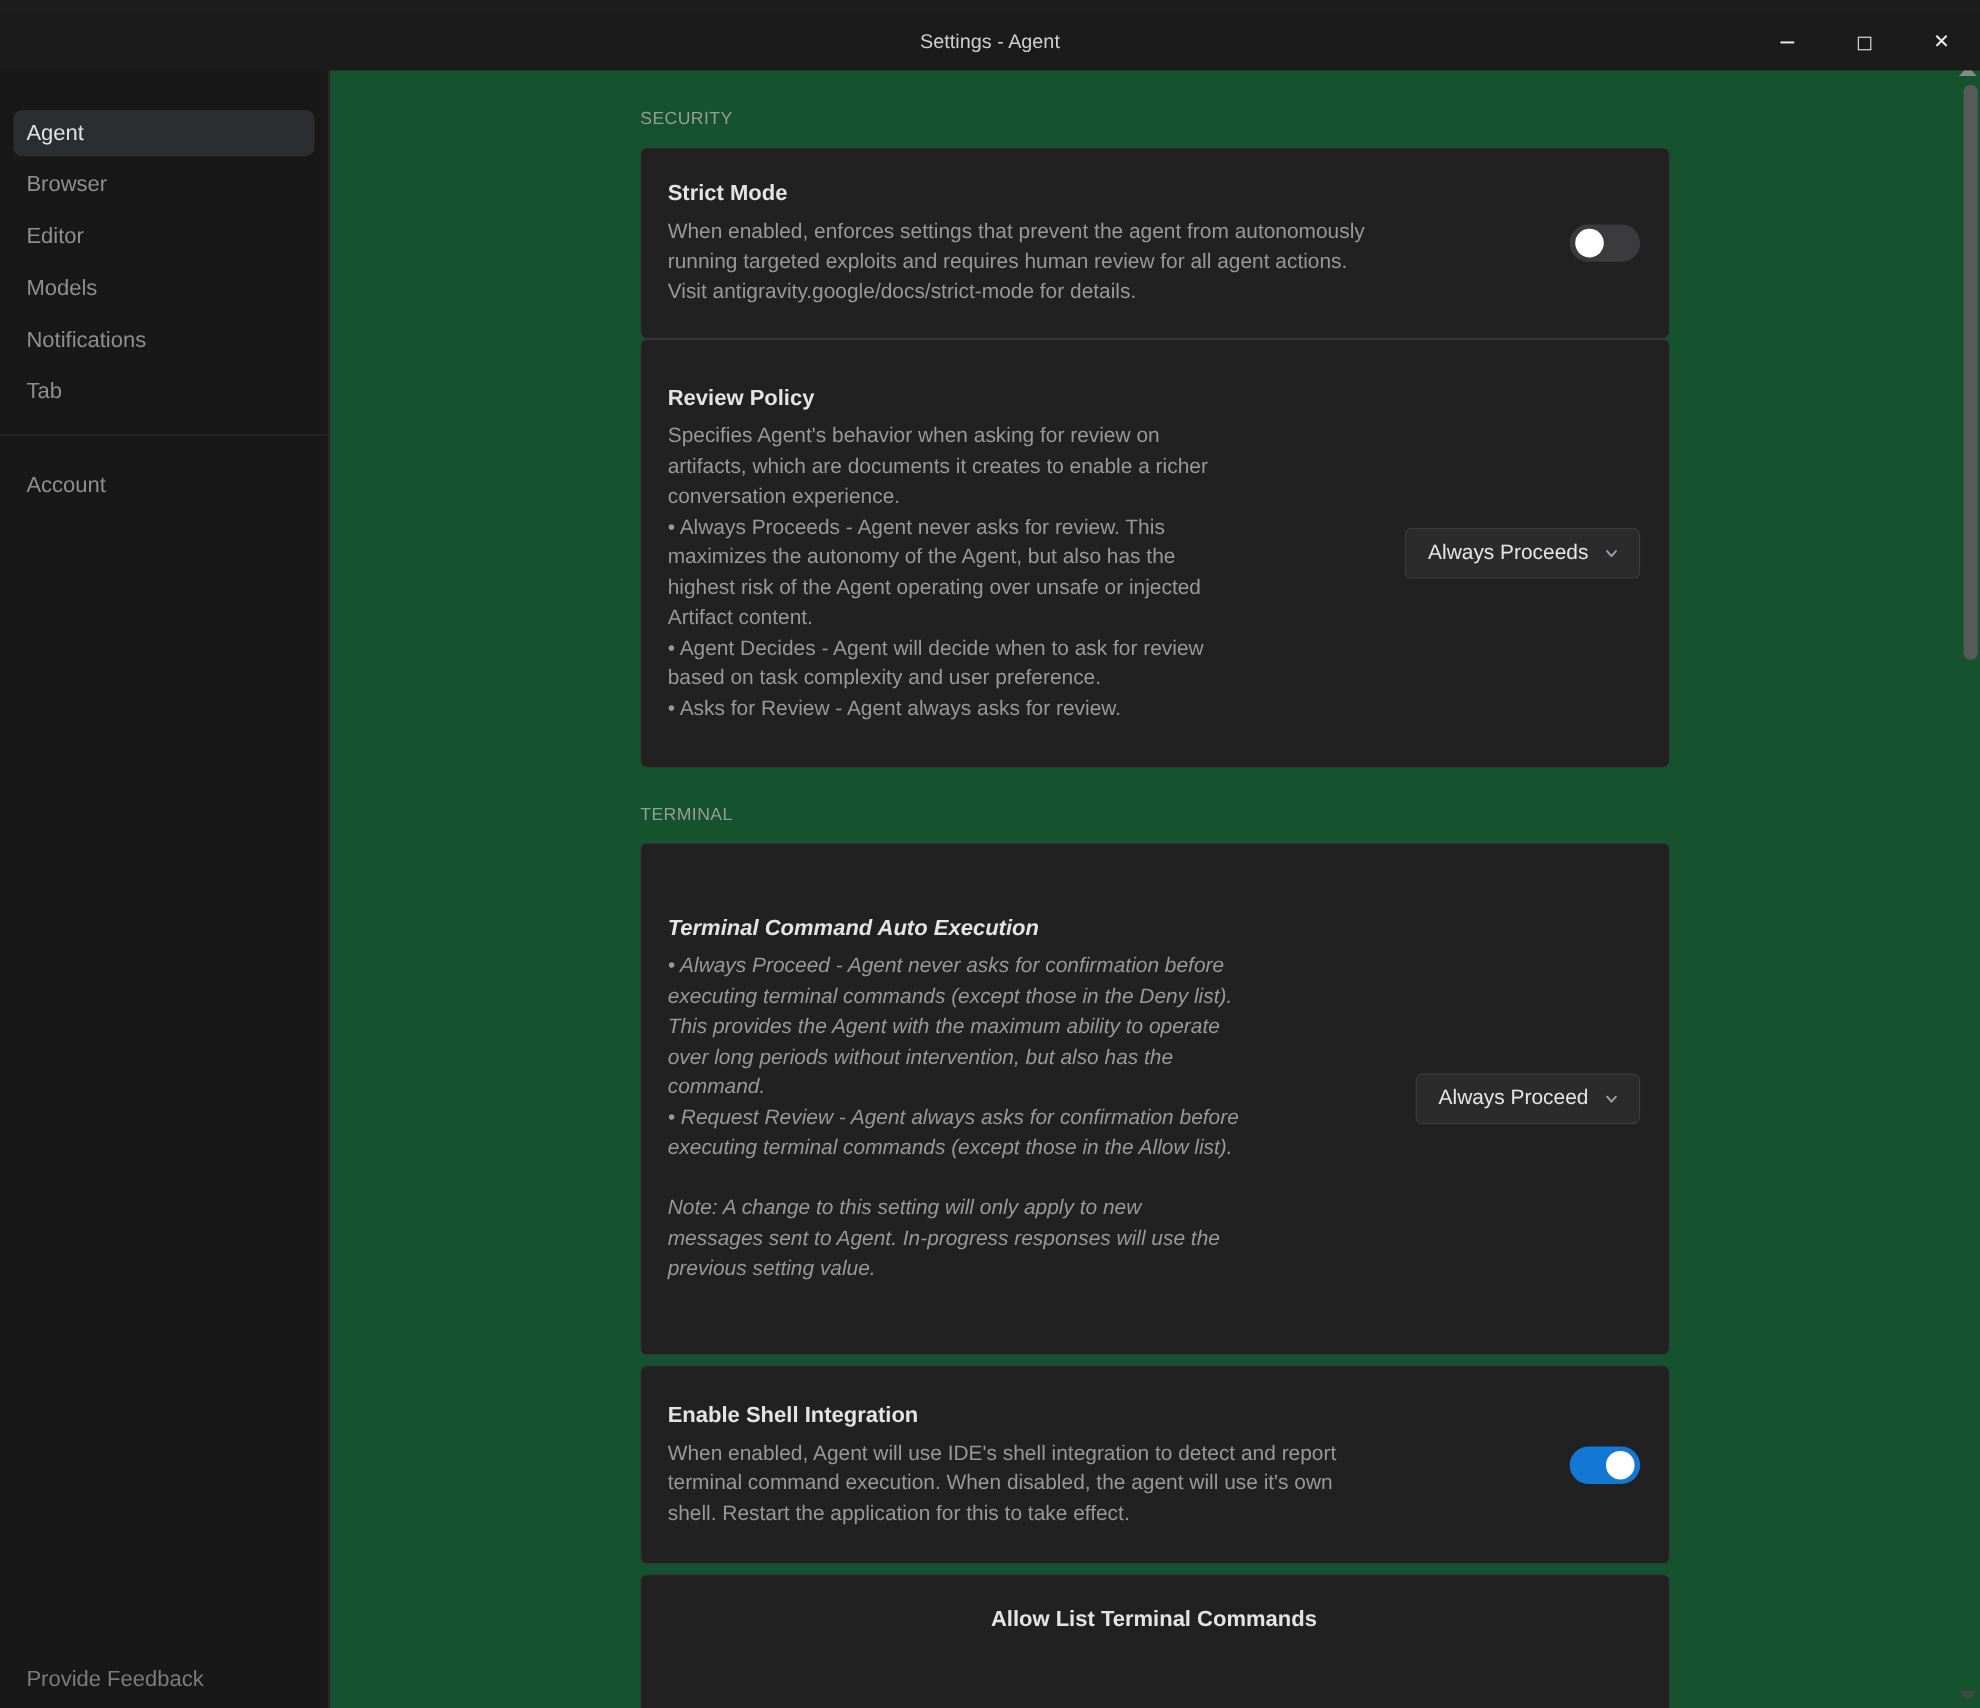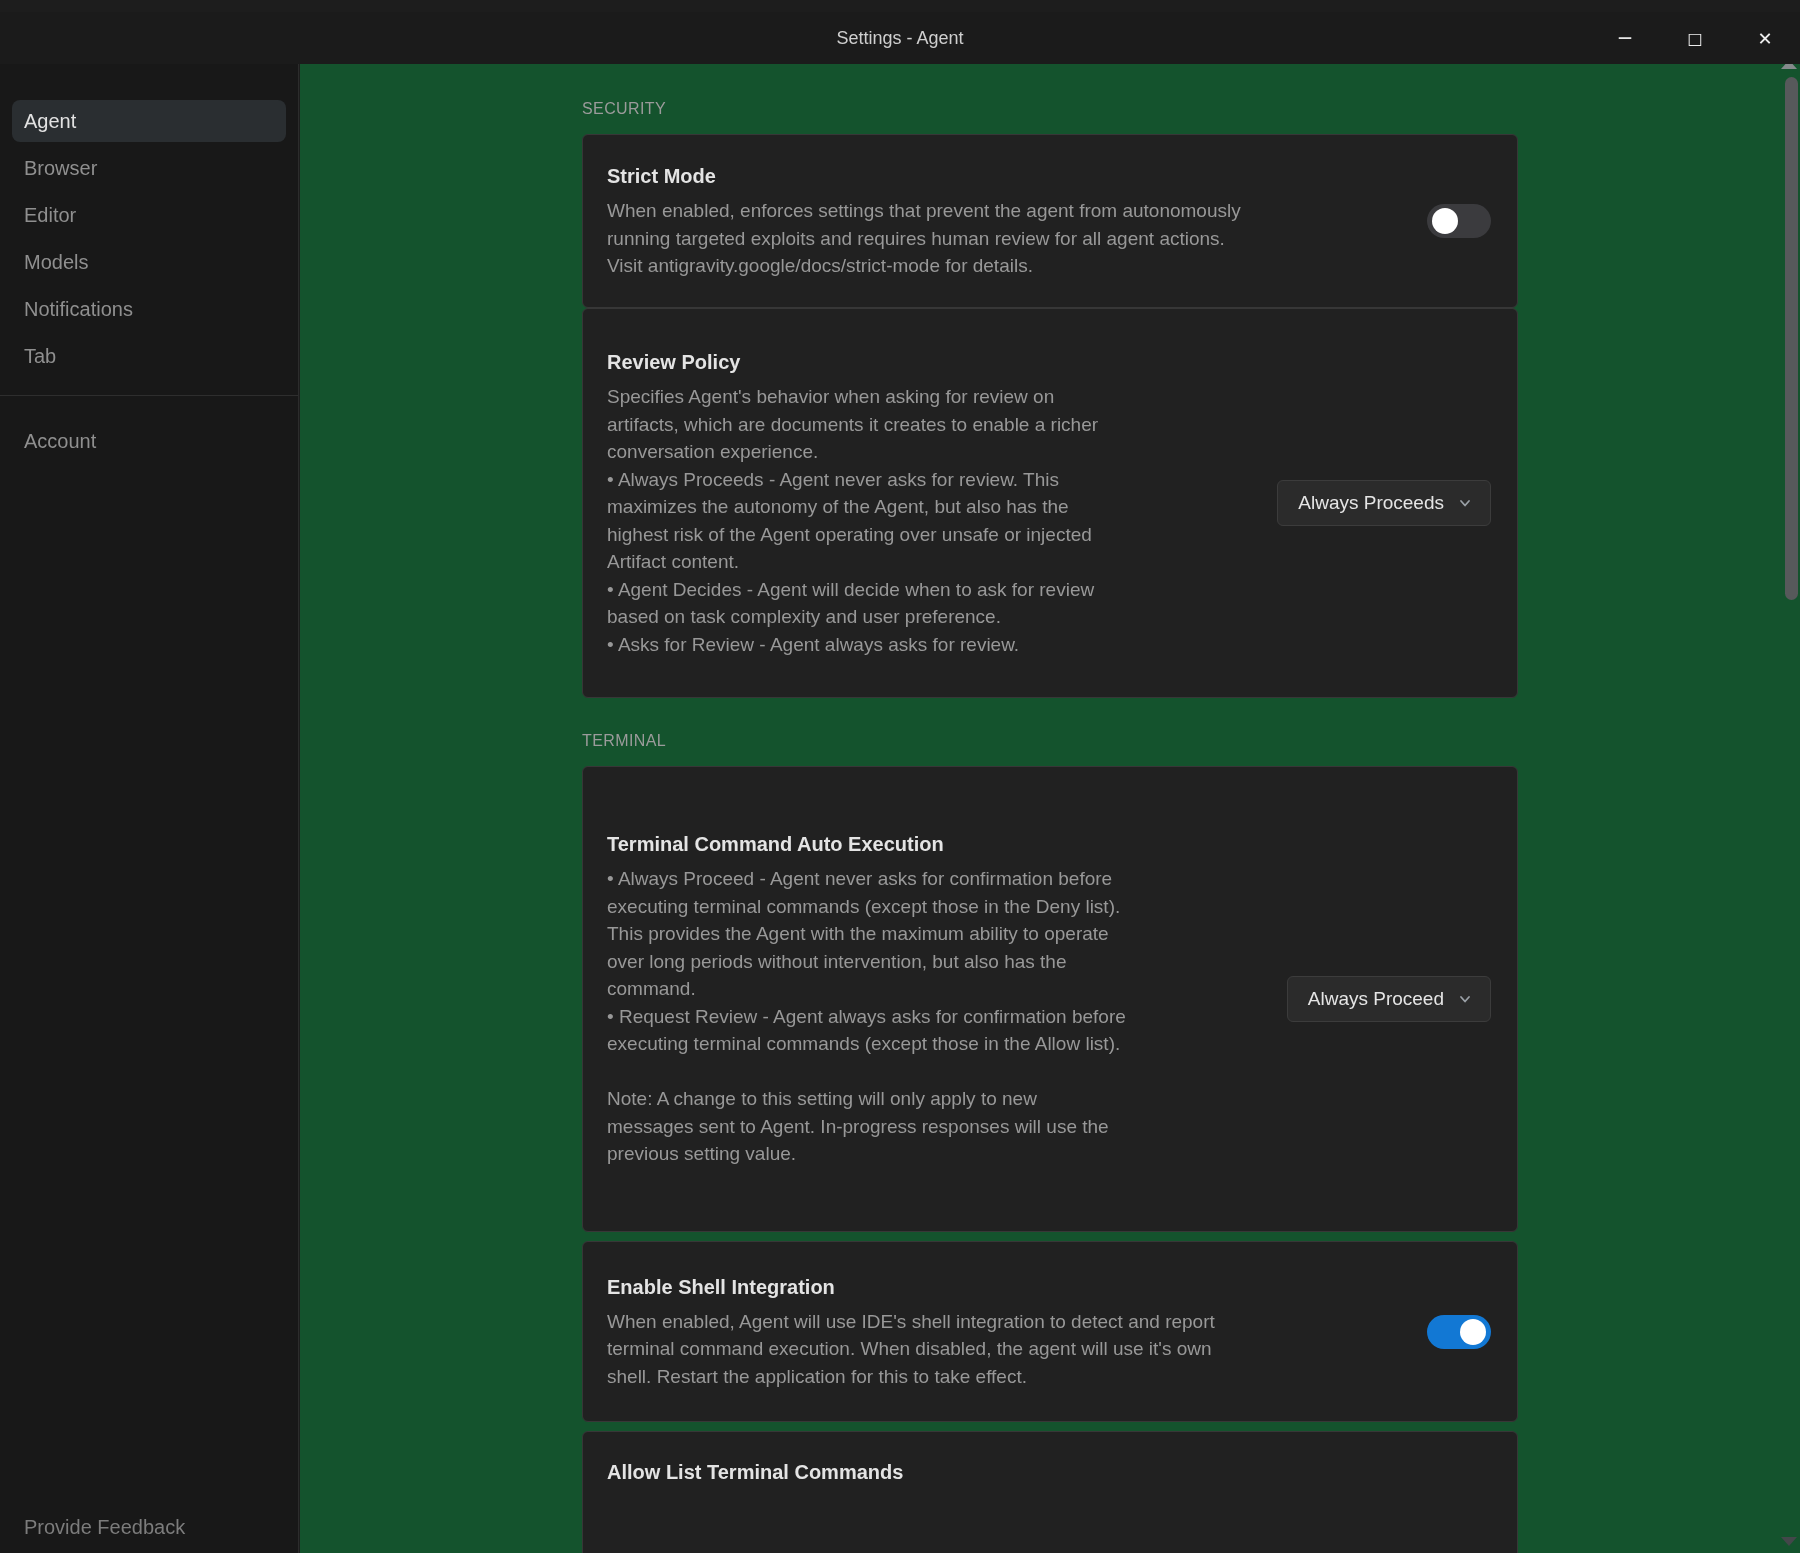--- a/index.html
+++ b/index.html
@@ -56,21 +56,21 @@
   .section-label {
     font-size:16px; color:#9b9b9b; letter-spacing:.4px;
     margin:34px 0 16px 0; font-weight:400;
   }
   .section:first-child .section-label { margin-top:0; }
   .cards { display:flex; flex-direction:column; gap:9px; }
 
   .card {
     background:#212121; border:1px solid #373737; border-radius:6px;
     display:flex; align-items:center;
-    padding:0 26px 0 24px; width:936px;
+    padding:0 26px 0 24px; width:936px;justify-content:center;
   }
   .card-strict  { height:174px; }
   .card-review  { height:390px; }
   .card-terminal{ height:466px; }
   .card-shell   { height:181px; }
   .card-allow   { height:174px; align-items:flex-start; }
   .card-allow .card-text { padding-top:26px; }
 
   .card-text { display:flex; flex-direction:column; justify-content:center; }
   .card-title { font-size:20px; font-weight:700; color:#e4e4e4; margin-bottom:7px; line-height:28px; }
@@ -201,21 +201,21 @@
           </div>
         </div>
       </div>
     </div>
 
     <div class="section">
       <div class="section-label">TERMINAL</div>
       <div class="cards">
 
         <div class="card card-terminal">
-          <div class="card-text" style="max-width:640px;">
+          <div class="card-text" style="max-width:640px;font-style:italic;">
             <div class="card-title">Terminal Command Auto Execution</div>
             <div>
                 <div class="desc-line">• Always Proceed - Agent never asks for confirmation before</div>
                 <div class="desc-line">executing terminal commands (except those in the Deny list).</div>
                 <div class="desc-line">This provides the Agent with the maximum ability to operate</div>
                 <div class="desc-line">over long periods without intervention, but also has the</div>
                 <div class="desc-line">command.</div>
                 <div class="desc-line">• Request Review - Agent always asks for confirmation before</div>
                 <div class="desc-line">executing terminal commands (except those in the Allow list).</div>
                 <div class="desc-line">&nbsp;</div>

